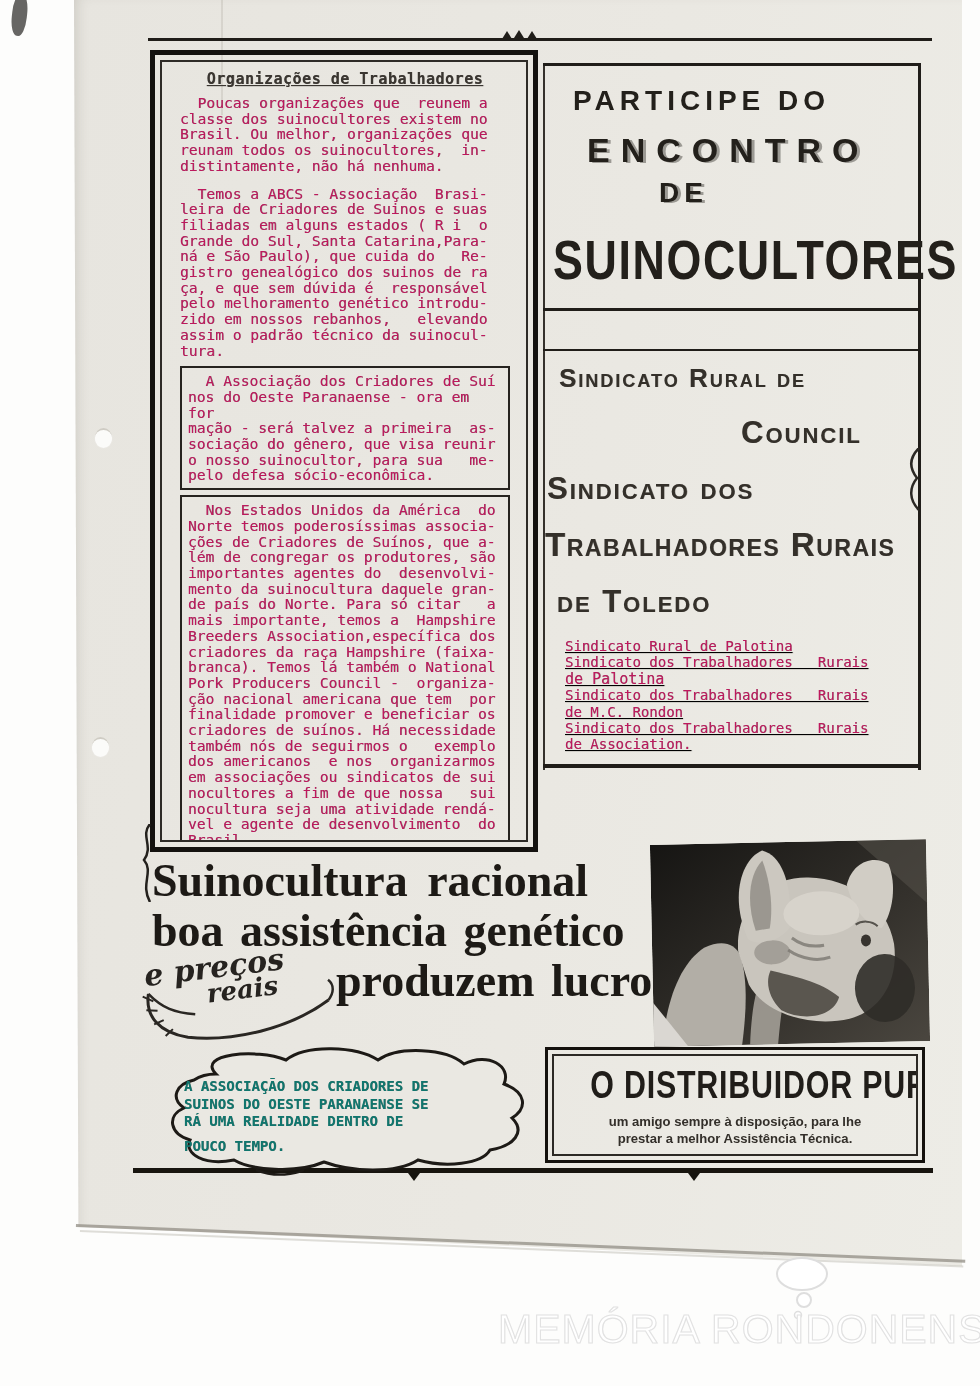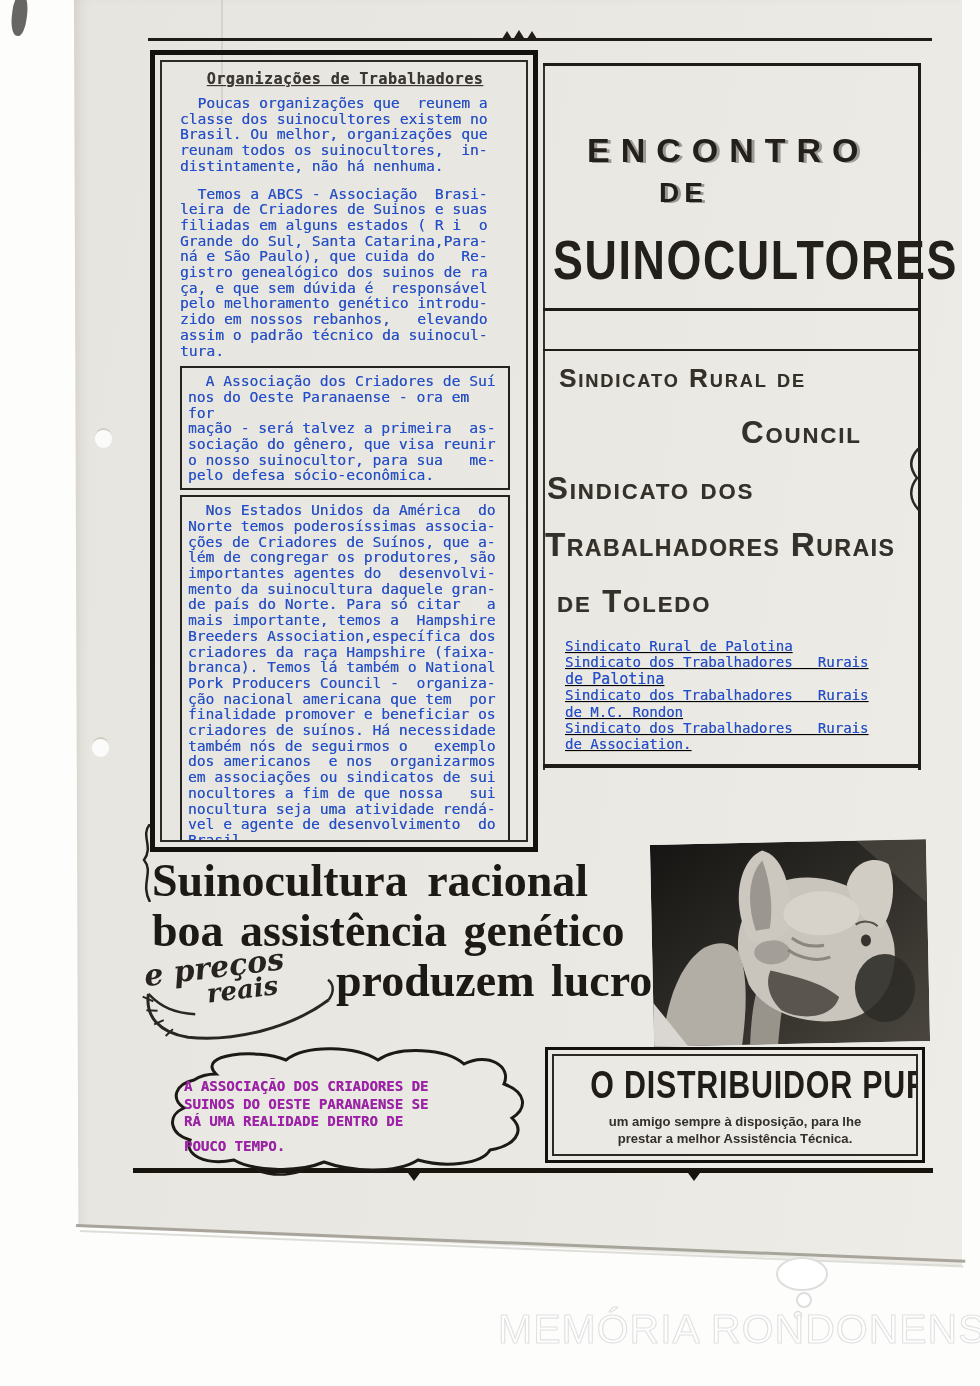--- a/index.html
+++ b/index.html
@@ -23,21 +23,21 @@
         border-radius:45%;transform:rotate(6deg);opacity:.85;}
 
   
   .rule{background:#201d19;}
   .bump-up{width:0;height:0;border-left:5px solid transparent;border-right:5px solid transparent;
            border-bottom:8px solid #201d19;}
   .bump-down{width:0;height:0;border-left:6px solid transparent;border-right:6px solid transparent;
            border-top:8px solid #16140f;}
 
   
-  .typ{font-family:"DejaVu Sans Mono",monospace;color:#1d4ed8;
+  .typ{font-family:"DejaVu Sans Mono",monospace;color:#be185d;
        font-size:14.6px;line-height:15.7px;white-space:pre-wrap;
        text-shadow:0.3px 0.3px 0.6px rgba(66,62,56,.55);}
 
   
   #article-box{left:150px;top:50px;width:388px;height:802px;border:5px solid #14120f;
                box-sizing:border-box;}
   #article-inner{position:absolute;left:5px;top:5px;right:5px;bottom:5px;
                  border:2px solid #2e2b27;padding:8px 16px 6px 18px;overflow:hidden;}
   .art-title{font-family:"DejaVu Sans Mono",monospace;font-weight:bold;font-size:15px;
              color:#3a3631;text-align:center;text-decoration:underline;letter-spacing:.5px;
@@ -64,21 +64,21 @@
   #purina-inner{position:absolute;left:4px;top:4px;right:4px;bottom:4px;
                 border:2px solid #2c2925;text-align:center;overflow:hidden;}
   .purina-title{font-family:"Liberation Sans",sans-serif;font-weight:bold;font-size:38px;
                 color:#201d19;transform:scaleX(.8);transform-origin:center;
                 margin-top:8px;white-space:nowrap;letter-spacing:1px;}
   .purina-tag{font-family:"Liberation Sans",sans-serif;font-weight:bold;font-size:13.5px;
               color:#332f2a;line-height:17px;transform:scaleX(.97);white-space:nowrap;}
 
   
   .bubble-line{font-family:"DejaVu Sans Mono",monospace;font-weight:bold;font-size:14px;
-               color:#a21caf;line-height:17.5px;white-space:nowrap;
+               color:#0f766e;line-height:17.5px;white-space:nowrap;
                text-shadow:0.3px 0.3px .5px rgba(60,55,48,.6);}
 
   
   #watermark-text{left:498px;top:1306px;width:470px;font-family:"Liberation Sans",sans-serif;
      font-size:41px;letter-spacing:1px;color:#ffffff;white-space:nowrap;
      -webkit-text-stroke:1.1px #e2e2e2;text-shadow:0 0 1px #ececec;}
 </style>
 </head>
 <body>
 
@@ -150,20 +150,21 @@
       </div>
     </div>
   </div>
 
   <div id="right-col" class="abs">
     <div class="abs rule" style="left:-2px;top:0;width:378px;height:3px;"></div>
     <div class="abs rule" style="left:-2px;top:245px;width:378px;height:3px;"></div>
     <div class="abs rule" style="left:-2px;top:286px;width:378px;height:2px;"></div>
     <div class="abs rule" style="left:-2px;top:701px;width:378px;height:3.5px;"></div>
 
+    <div class="abs banner" style="top:22px;left:28px;font-size:28px;letter-spacing:5px;">PARTICIPE DO</div>
     <div class="abs banner strike2" style="top:68px;left:42px;font-size:34px;letter-spacing:11px;">ENCONTRO</div>
     <div class="abs banner strike2" style="top:114px;left:114px;font-size:28px;letter-spacing:5px;">DE</div>
     <div class="abs banner" style="top:164px;left:8px;font-size:56px;letter-spacing:2px;transform:scaleX(.8);transform-origin:left;white-space:nowrap;">SUINOCULTORES</div>
 
     <div class="abs smallcaps" style="top:300px;left:14px;font-size:26px;">Sindicato Rural de</div>
     <div class="abs smallcaps" style="top:352px;left:196px;font-size:31px;">Council</div>
     <div class="abs smallcaps" style="top:408px;left:2px;font-size:31px;">Sindicato dos</div>
     <div class="abs smallcaps" style="top:463px;left:0px;font-size:33px;letter-spacing:1.5px;white-space:nowrap;">Trabalhadores Rurais</div>
     <div class="abs smallcaps" style="top:521px;left:12px;font-size:31px;">de Toledo</div>
 

